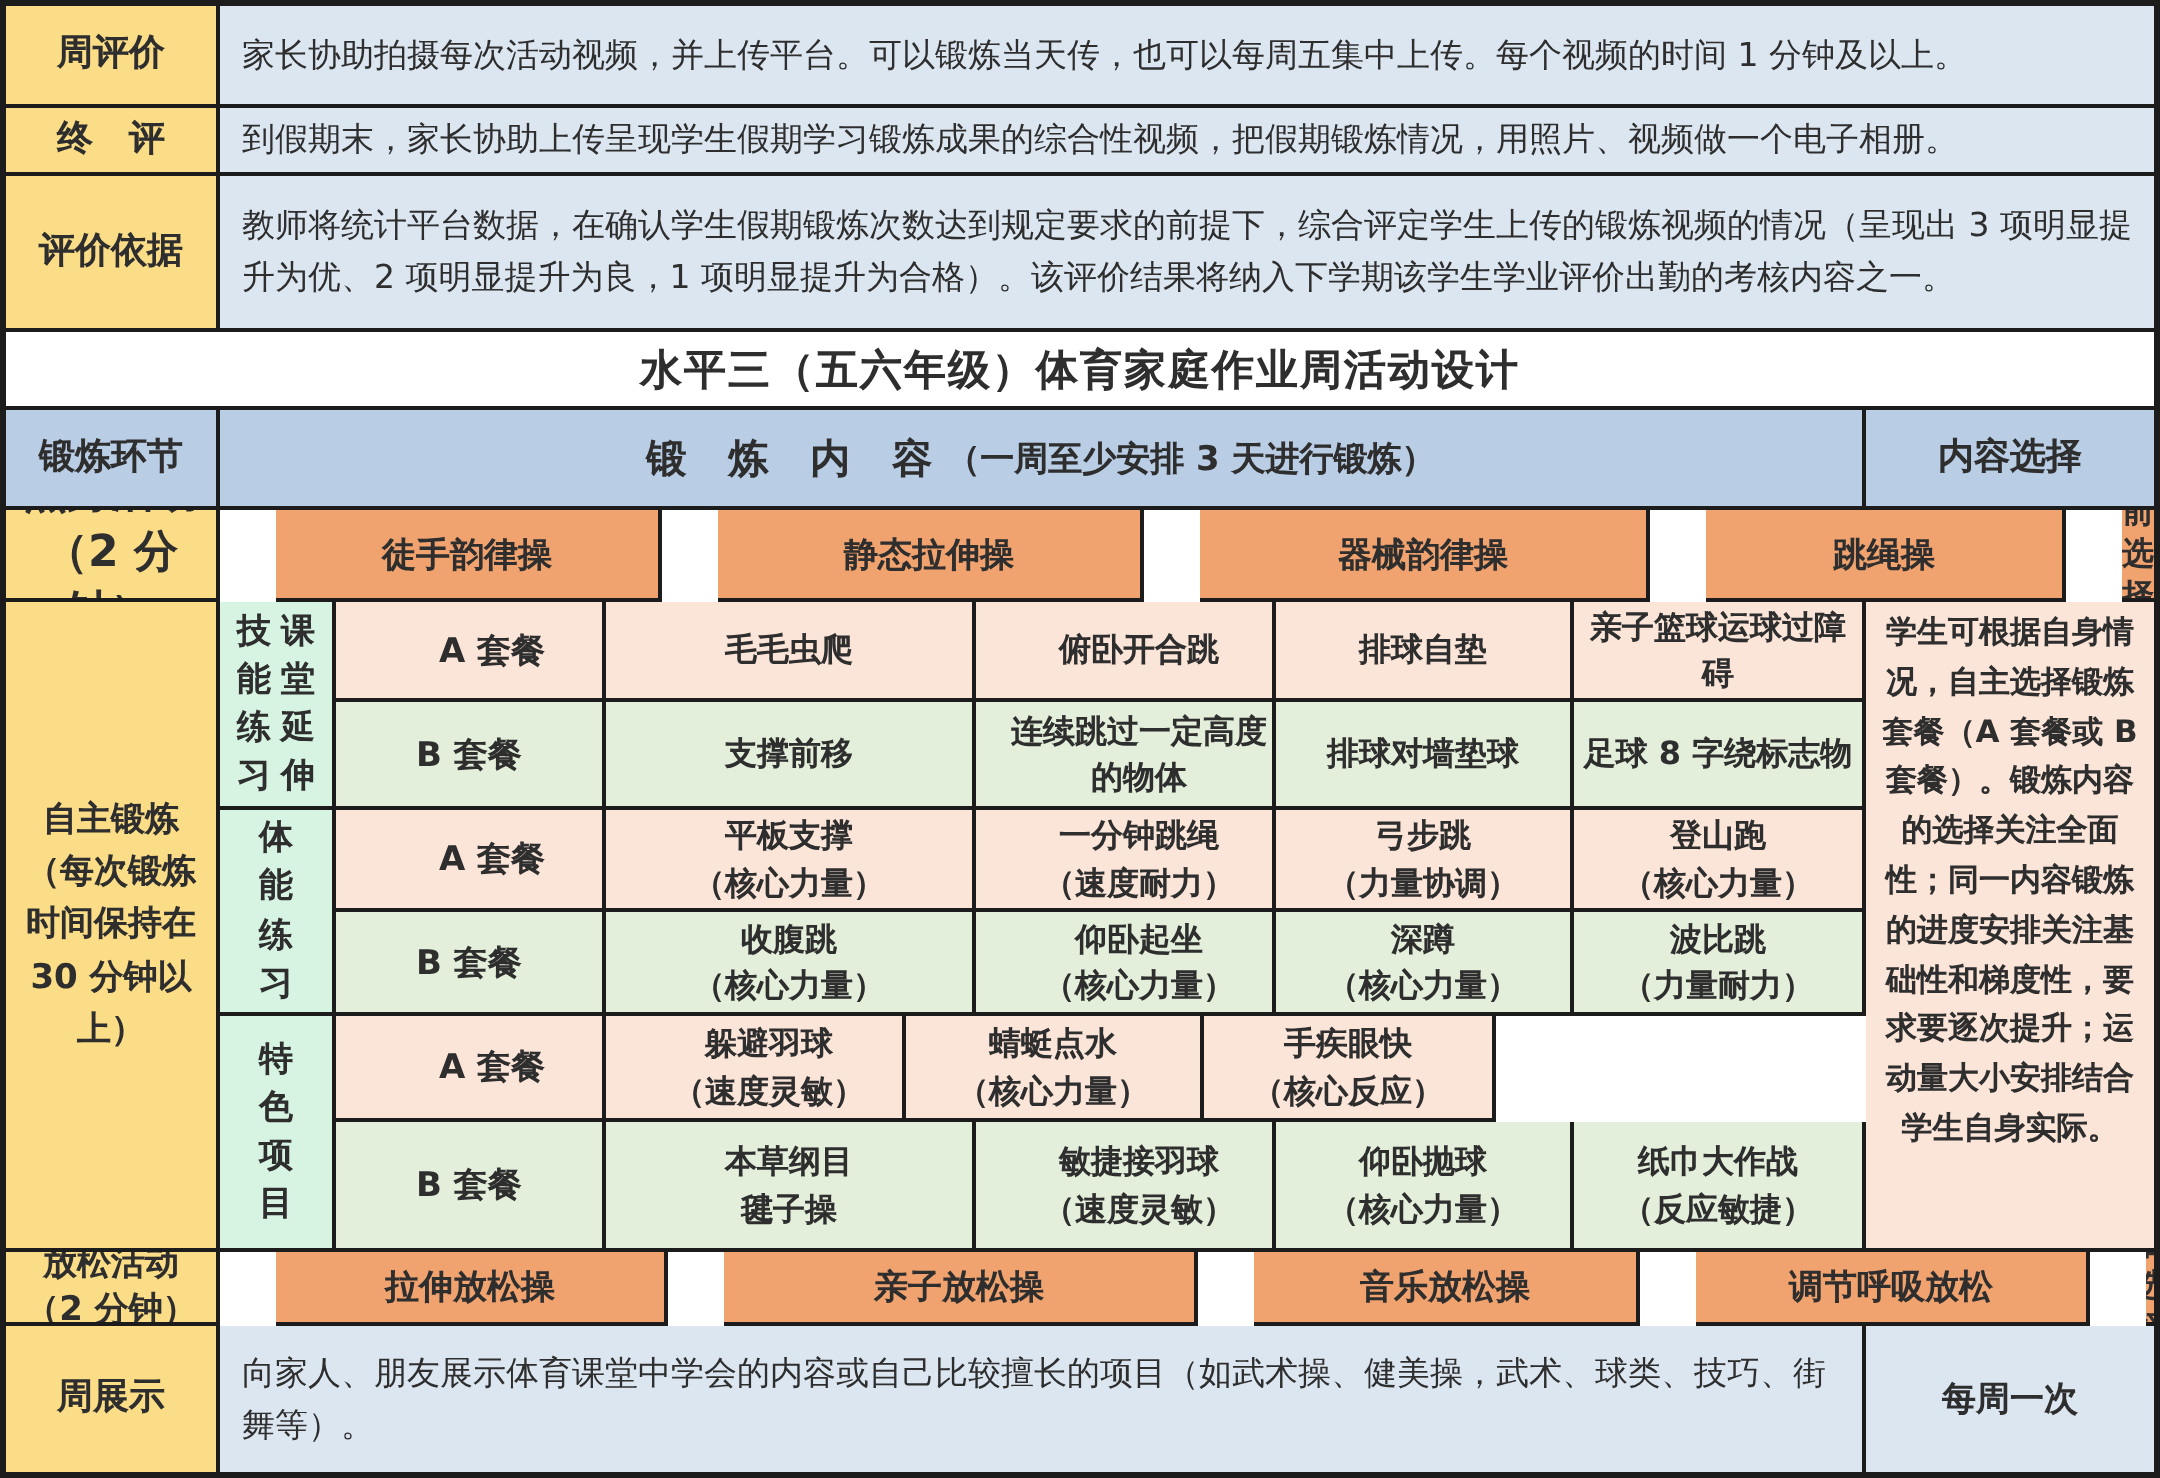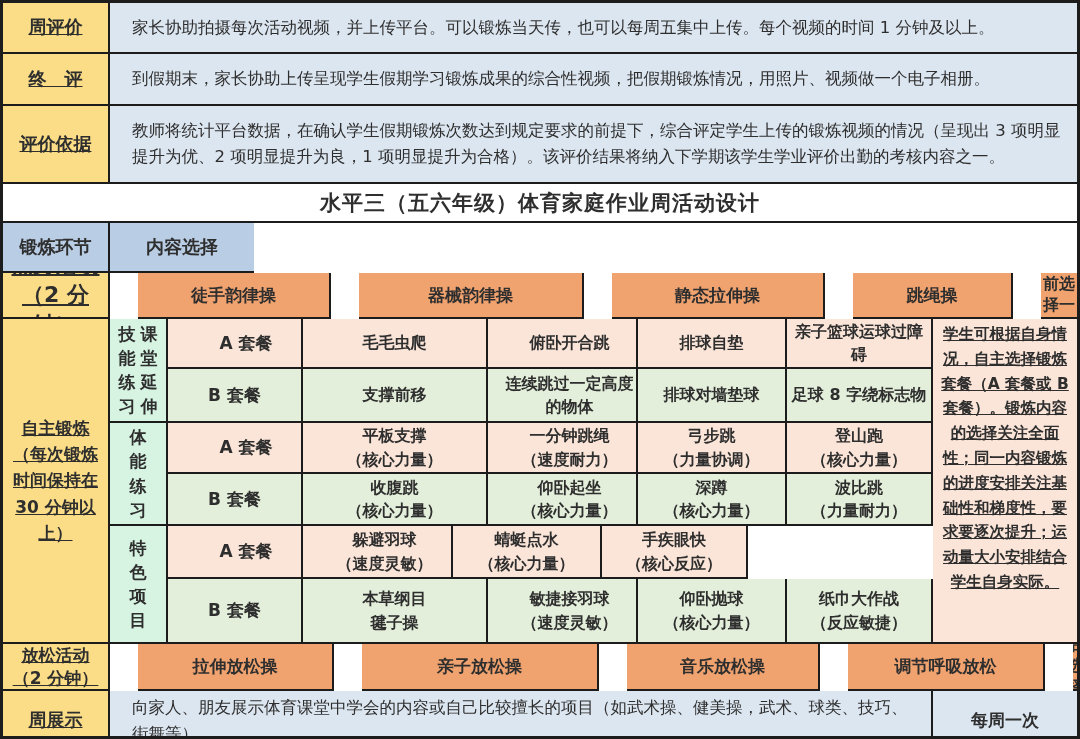--- a/index.html
+++ b/index.html
@@ -10,79 +10,83 @@
   html,body{background:#fff;}
   body{font-family:"DejaVu Sans",sans-serif;color:var(--ink,#2e2e2e);}
   .doc{width:1080px;height:739px;border:3px solid var(--line);background:#fff;display:flex;flex-direction:column;overflow:hidden;}
   .row{display:flex;flex-shrink:0;}
   .cell{border-right:2px solid var(--line);border-bottom:2px solid var(--line);display:flex;align-items:center;justify-content:center;overflow:hidden;}
   .no-br{border-right:none;}
   .no-bb{border-bottom:none;}
   .w-label{width:107px;flex-shrink:0;}
   .w-right{width:144px;flex-shrink:0;}
   .grow{flex:1;}
-  .yellow{background:var(--yellow);text-decoration:underline;}
+  .yellow{background:var(--yellow);}
   .bluebg{background:var(--blue-text);}
   .hdrbg{background:var(--header-blue);}
   .orangebg{background:var(--orange);margin-left:28px;}
   .peachbg{background:var(--peach);padding-left:23px;}
   .greenbg{background:var(--green);}
   .mintbg{background:var(--mint);}
   .label{font-weight:bold;font-size:18px;text-align:center;white-space:pre-line;line-height:1.35;}
-  .para{font-size:16.5px;line-height:1.55;justify-content:flex-start;text-align:left;padding:4px 8px 4px 22px;}
+  .para{font-size:16.5px;line-height:1.55;justify-content:flex-start;text-align:left;padding:4px 8px 4px 11px;}
   .title-cell{font-size:21px;font-weight:bold;background:#fff;letter-spacing:1px;}
   .hdr-main{font-size:20px;font-weight:bold;letter-spacing:7px;}
   .hdr-note{font-size:17px;font-weight:bold;}
   .item{font-weight:bold;font-size:17px;text-align:center;}
   .ex{font-weight:bold;font-size:16px;text-align:center;white-space:pre-line;line-height:1.45;padding:2px;}
   .plan{font-weight:bold;font-size:17px;}
   .choice{font-weight:bold;font-size:16px;text-align:center;}
   .vwrap{display:flex;gap:3px;justify-content:center;align-items:center;}
   .vtext{width:1.12em;font-weight:bold;font-size:17px;line-height:1.42;word-break:break-all;text-align:center;}
   .col{display:flex;flex-direction:column;flex-shrink:0;}
   .srow{display:flex;flex-shrink:0;}
-  .longchoice{font-weight:bold;font-size:15.5px;line-height:1.6;text-align:center;padding:3px 4px;align-items:flex-start;text-decoration:underline;}
+  .longchoice{font-weight:bold;font-size:15.5px;line-height:1.6;text-align:center;padding:3px 4px;align-items:flex-start;}
   .c1{width:185px;flex-shrink:0;}.c2{width:150px;flex-shrink:0;padding-left:17px;}.c3{width:149px;flex-shrink:0;}.c4{width:146px;flex-shrink:0;}
   .pw{width:135px;flex-shrink:0;}
   .gw{width:58px;flex-shrink:0;}
 </style>
 </head>
 <body>
 
 <div class="doc">
 
   <div class="row" style="height:51px">
     <div class="cell label yellow w-label">周评价</div>
     <div class="cell para bluebg grow no-br">家长协助拍摄每次活动视频，并上传平台。可以锻炼当天传，也可以每周五集中上传。每个视频的时间 1 分钟及以上。</div>
   </div>
-  <div class="row" style="height:52px">
+  <div class="row" style="height:34px">
     <div class="cell label yellow w-label">终　评</div>
     <div class="cell para bluebg grow no-br">到假期末，家长协助上传呈现学生假期学习锻炼成果的综合性视频，把假期锻炼情况，用照片、视频做一个电子相册。</div>
   </div>
   <div class="row" style="height:78px">
     <div class="cell label yellow w-label">评价依据</div>
     <div class="cell para bluebg grow no-br">教师将统计平台数据，在确认学生假期锻炼次数达到规定要求的前提下，综合评定学生上传的锻炼视频的情况（呈现出 3 项明显提升为优、2 项明显提升为良，1 项明显提升为合格）。该评价结果将纳入下学期该学生学业评价出勤的考核内容之一。</div>
   </div>
 
   <div class="row" style="height:39px">
     <div class="cell title-cell grow no-br">水平三（五六年级）体育家庭作业周活动设计</div>
   </div>
 
   <div class="row" style="height:50px">
     <div class="cell label hdrbg w-label">锻炼环节</div>
+    <div class="cell hdrbg grow">
+      <span class="hdr-main">锻 炼 内 容</span>
+        <span class="hdr-note">（一周至少安排 3 天进行锻炼）</span>
+    </div>
     <div class="cell label hdrbg w-right no-br">内容选择</div>
   </div>
 
   <div class="row" style="height:46px">
     <div class="cell label yellow w-label" style="font-size:22px">热身活动
 （2 分钟）</div>
     <div class="cell item orangebg" style="width:193px">徒手韵律操</div>
+    <div class="cell item orangebg" style="width:213px">静态拉伸操</div>
     <div class="cell item orangebg" style="width:225px">器械韵律操</div>
-    <div class="cell item orangebg" style="width:213px">静态拉伸操</div>
-    <div class="cell item orangebg" style="width:160px">跳绳操</div>
+    <div class="cell item orangebg" style="width:180px">跳绳操</div>
     <div class="cell choice orangebg grow no-br">运动前选择一套</div>
   </div>
 
   <div class="row" style="height:325px">
     <div class="cell label yellow w-label" style="font-size:17px;padding:3px 5px;white-space:normal;line-height:1.55">自主锻炼（每次锻炼时间保持在 30 分钟以上）</div>
 
     <div class="col gw">
       <div class="cell mintbg" style="height:104px;width:58px">
         <div class="vwrap">
           <div class="vtext">技能练习</div>
@@ -152,21 +156,21 @@
         <div class="cell ex greenbg c3">仰卧抛球
 （核心力量）</div>
         <div class="cell ex greenbg c4">纸巾大作战
 （反应敏捷）</div>
       </div>
     </div>
 
     <div class="cell longchoice peachbg grow no-br">学生可根据自身情况，自主选择锻炼套餐（A 套餐或 B 套餐）。锻炼内容的选择关注全面性；同一内容锻炼的进度安排关注基础性和梯度性，要求要逐次提升；运动量大小安排结合学生自身实际。</div>
   </div>
 
-  <div class="row" style="height:47px">
+  <div class="row" style="height:37px">
     <div class="cell label yellow w-label" style="font-size:17px">放松活动
 （2 分钟）</div>
     <div class="cell item orangebg" style="width:196px">拉伸放松操</div>
     <div class="cell item orangebg" style="width:237px">亲子放松操</div>
     <div class="cell item orangebg" style="width:193px">音乐放松操</div>
     <div class="cell item orangebg" style="width:197px">调节呼吸放松</div>
     <div class="cell choice orangebg grow no-br">运动后选择一套</div>
   </div>
 
   <div class="row grow">

